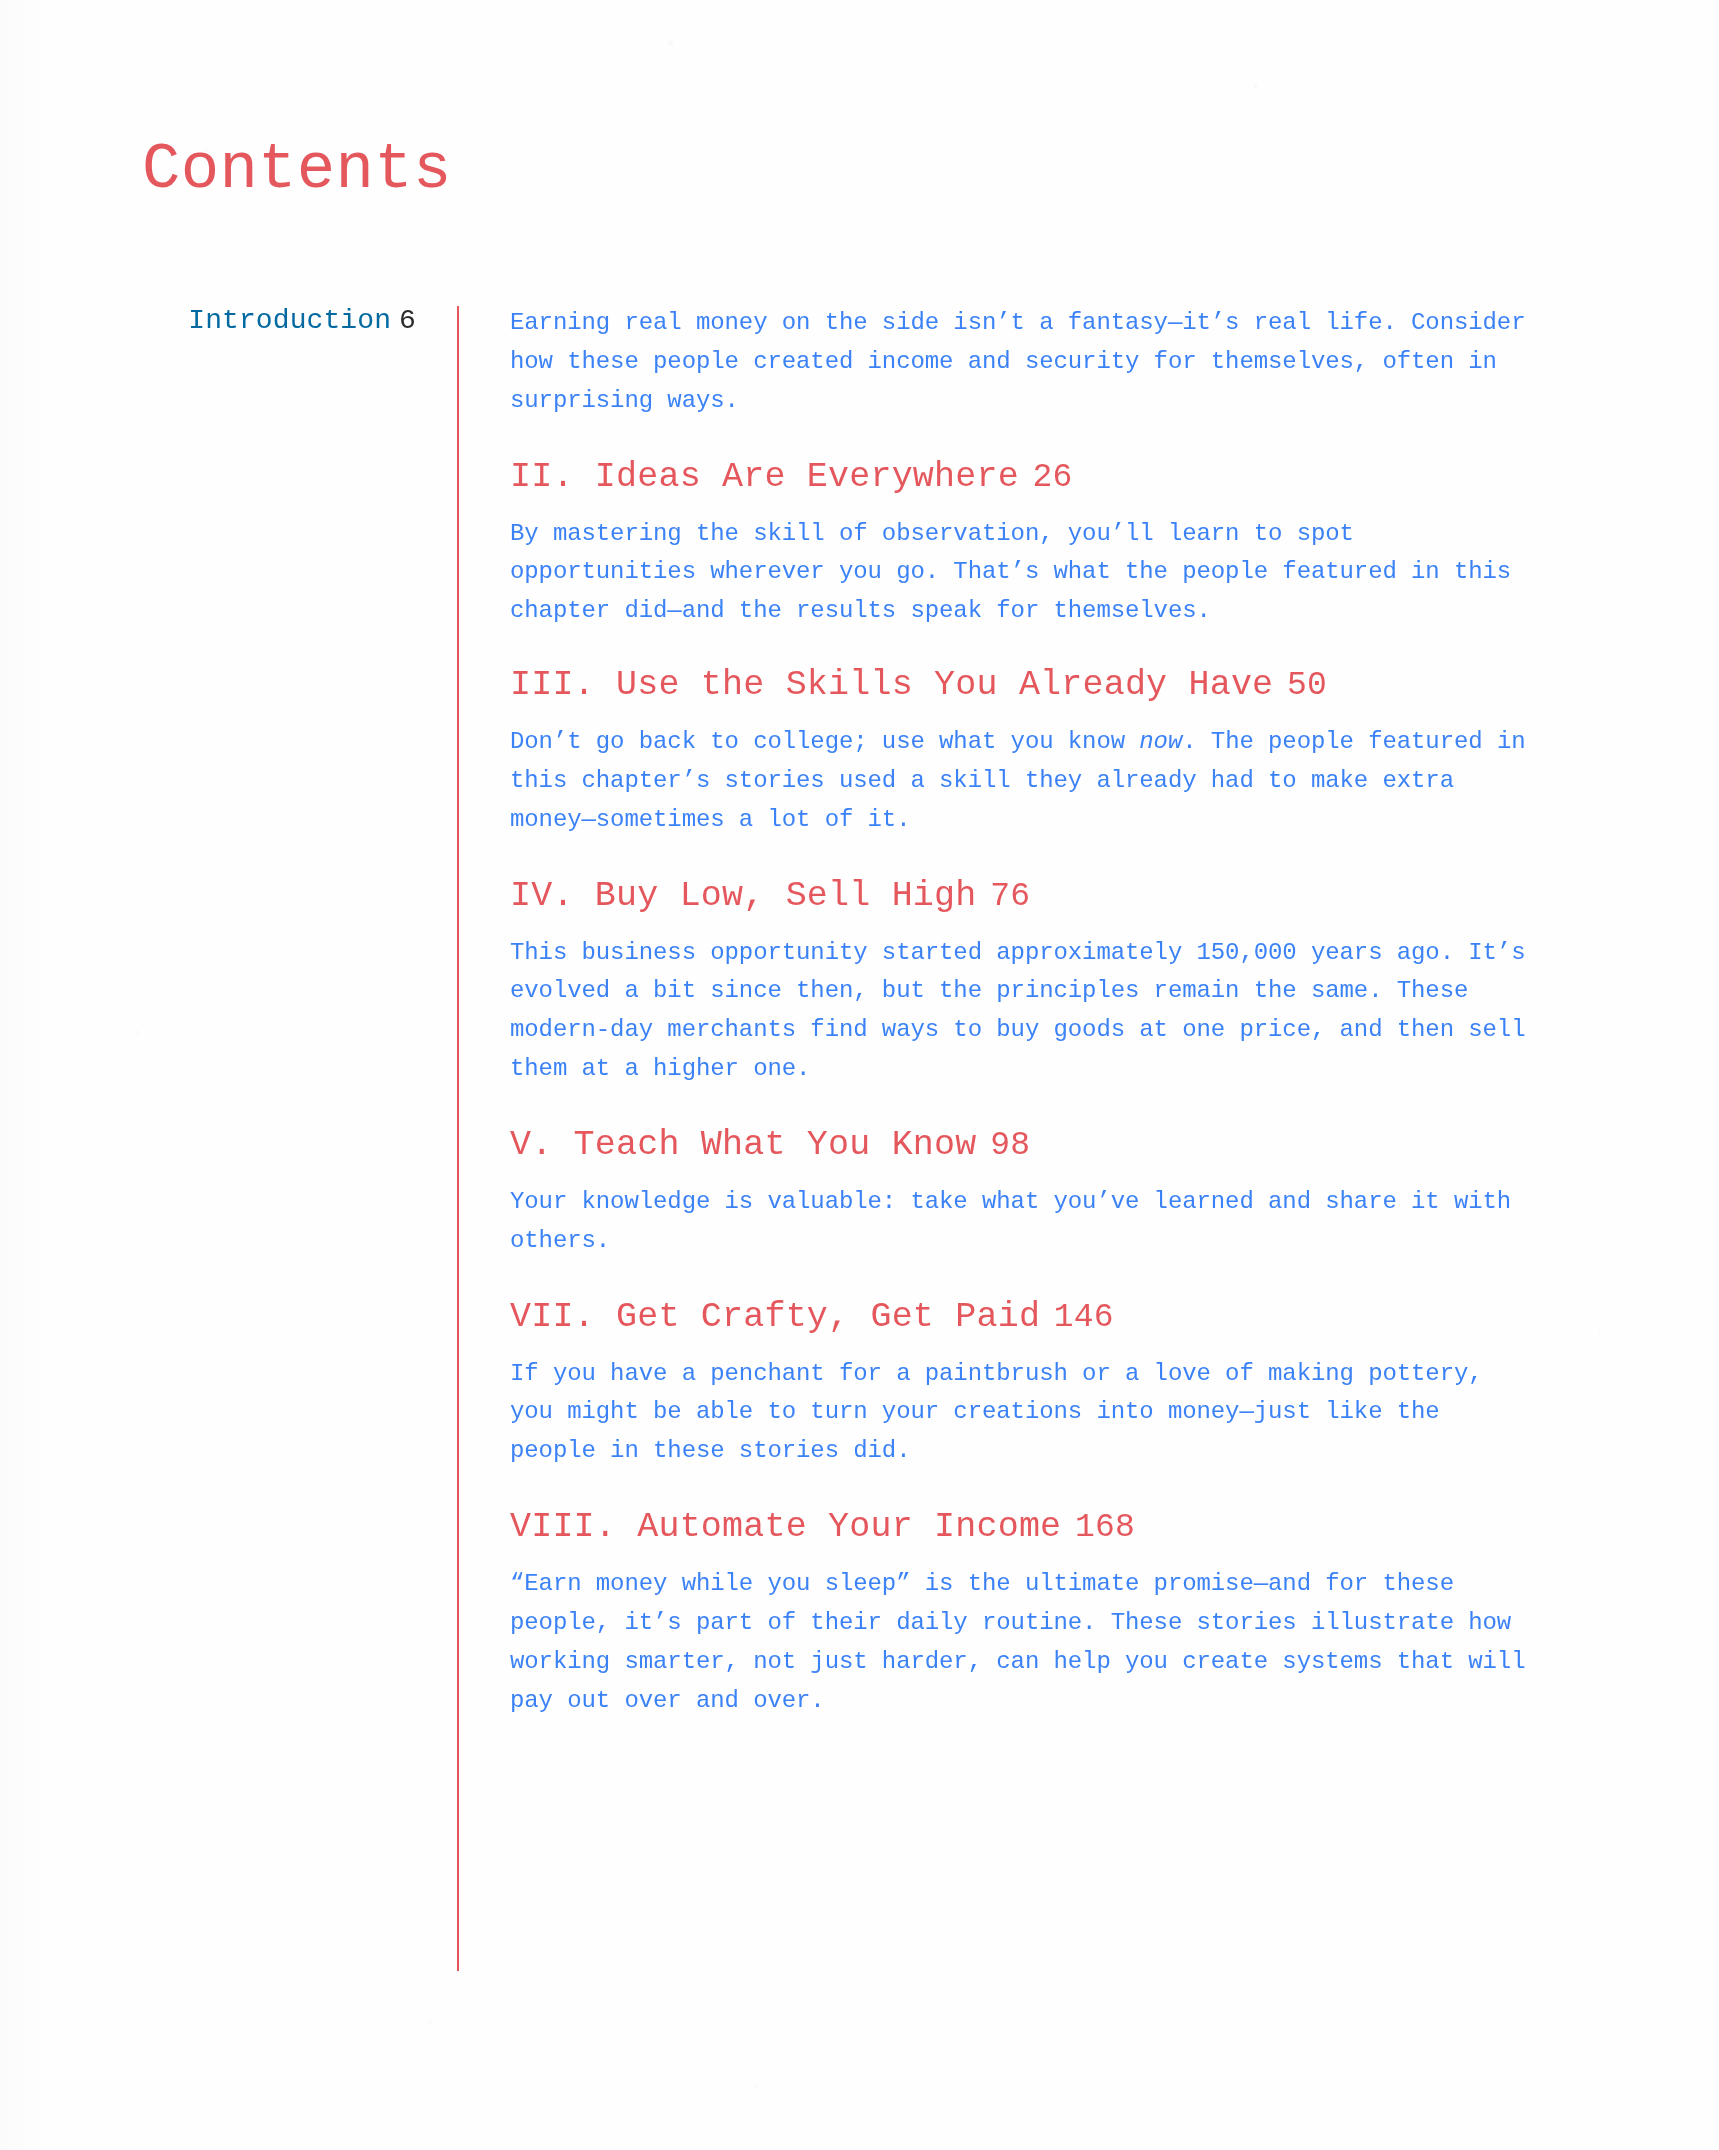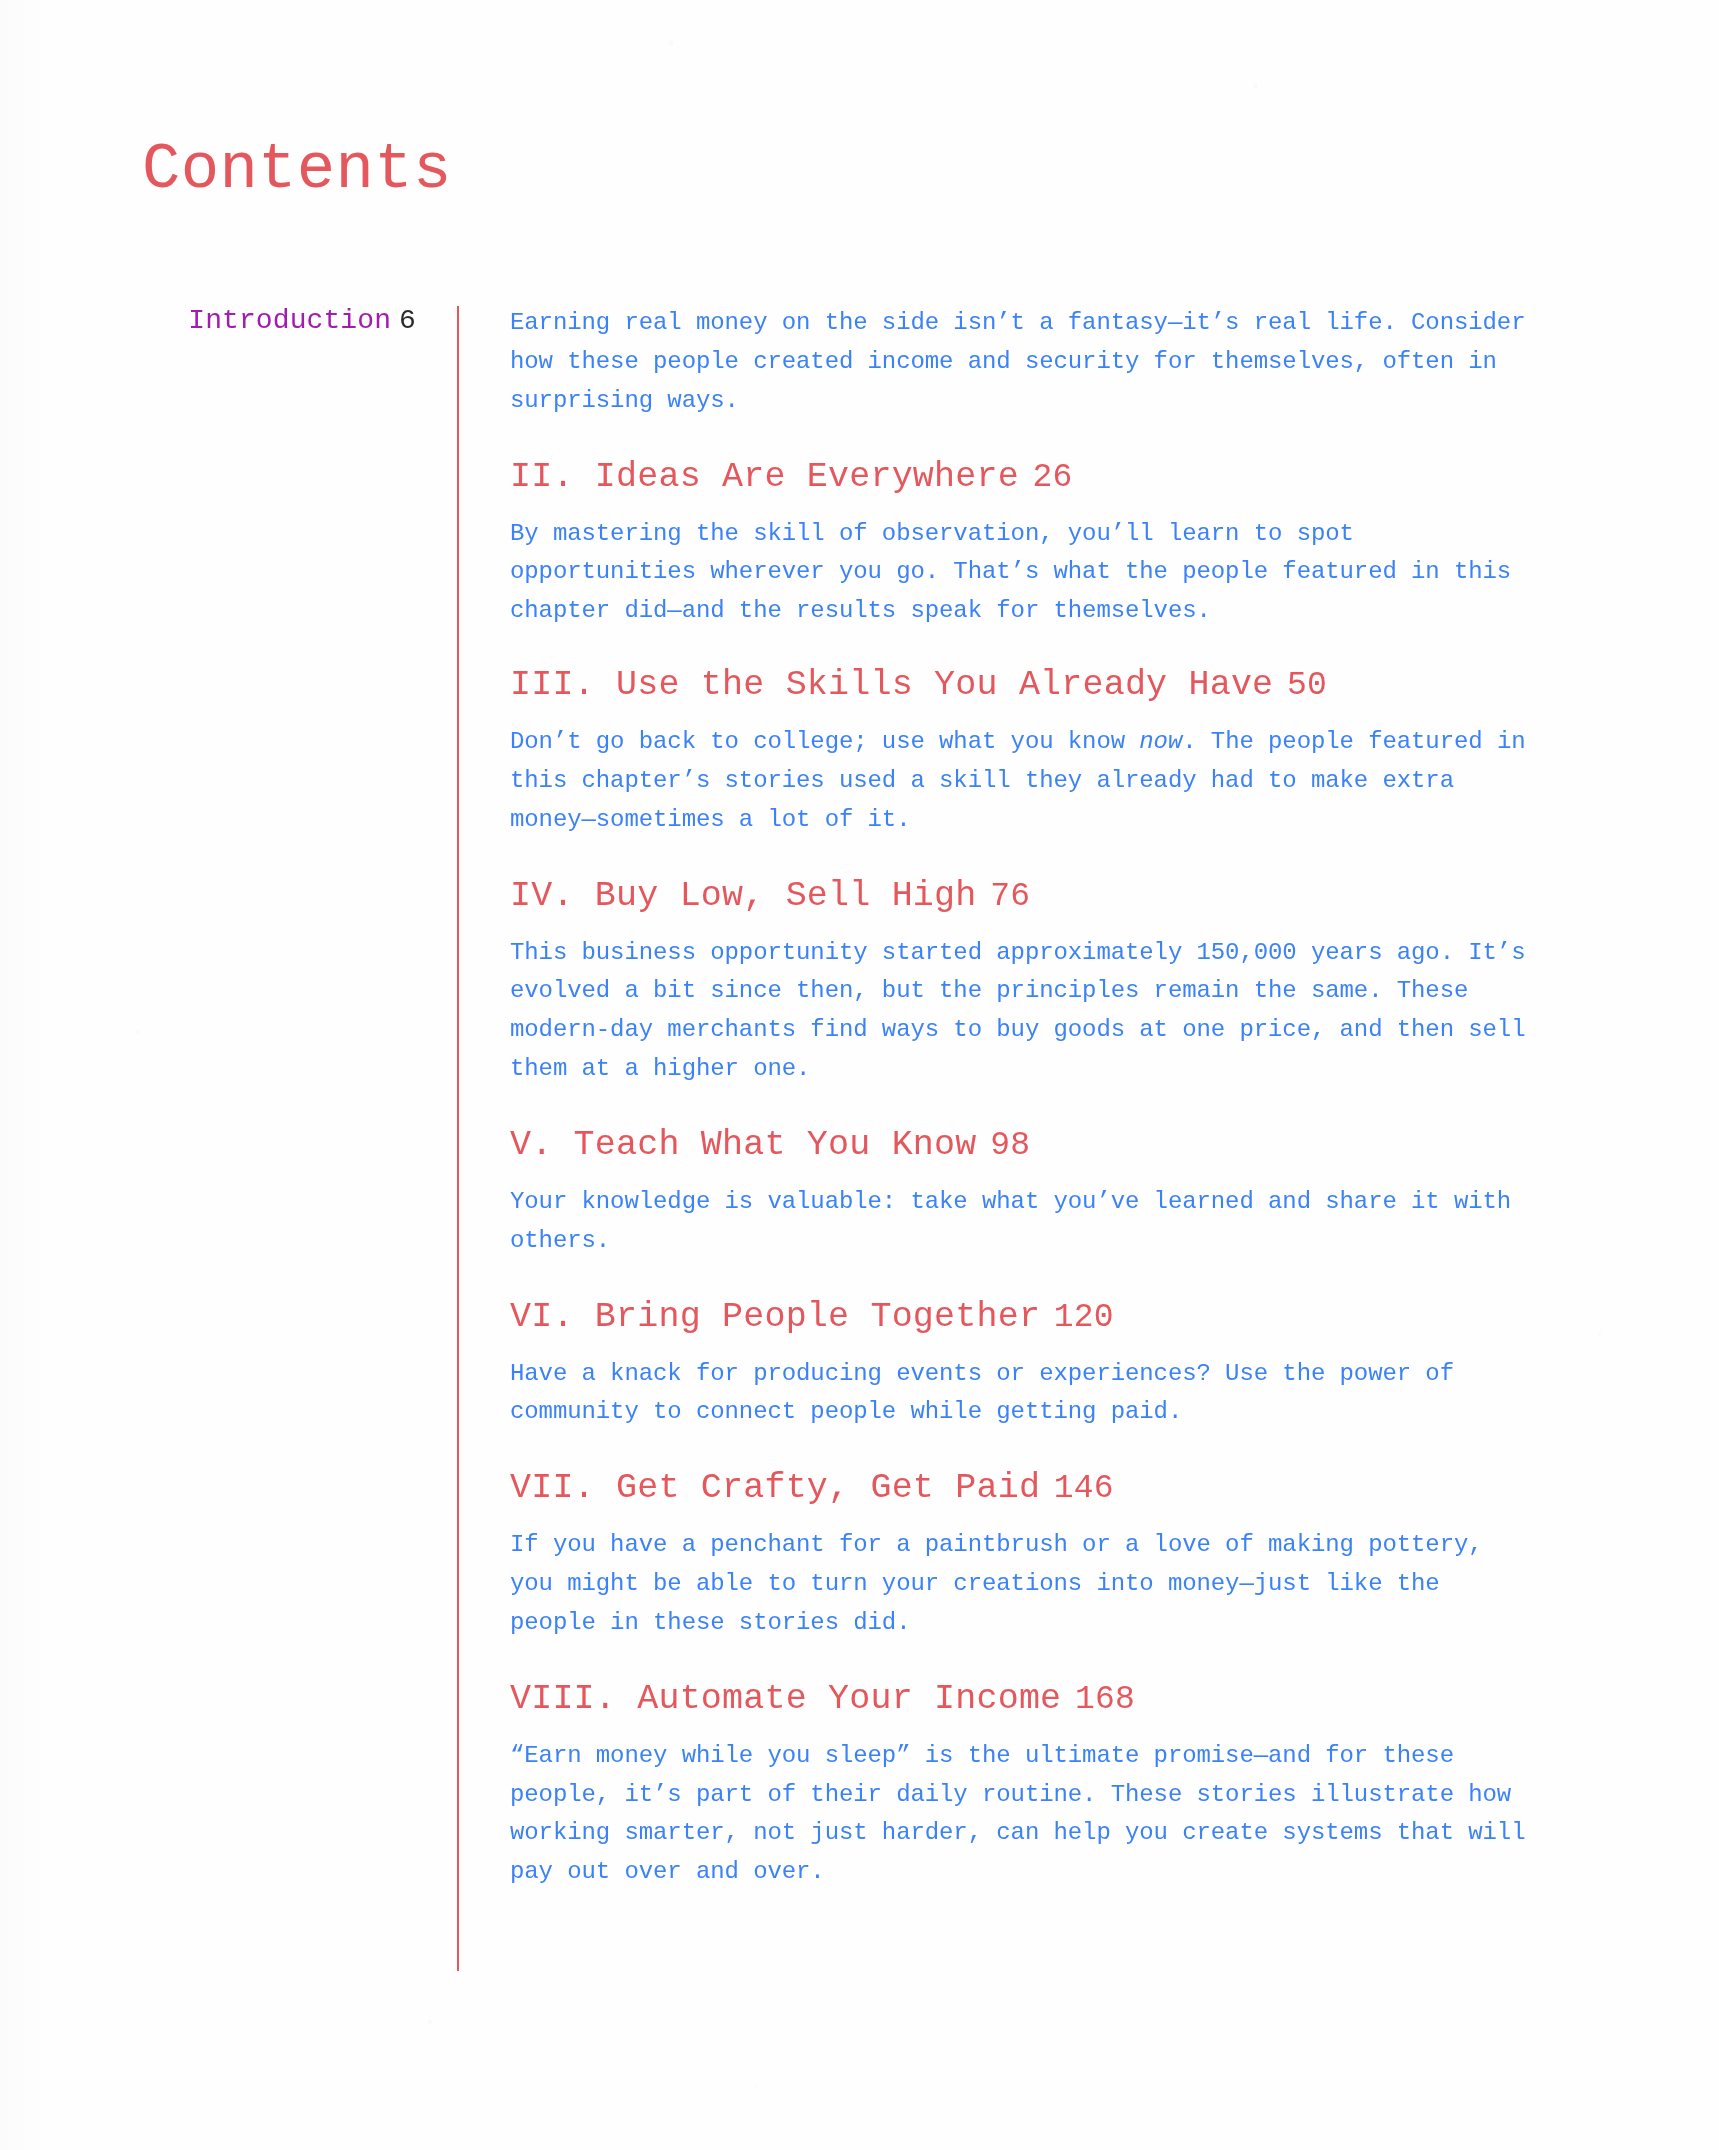--- a/index.html
+++ b/index.html
@@ -66,21 +66,21 @@
   }
 
   .intro-entry {
     font-size: 28px;
     font-weight: 400;
     line-height: 1.2;
     white-space: nowrap;
     letter-spacing: 0.1px;
   }
   .intro-label {
-    color: #a21caf;
+    color: #0369a1;
   }
   .intro-page {
     color: #2b2b2b;
     margin-left: 8px;
   }
 
   
   .divider {
     position: absolute;
     left: 457px;
@@ -188,26 +188,20 @@
         <p class="chapter-desc">This business opportunity started approximately 150,000 years ago. It’s evolved a bit since then, but the principles remain the same. These modern-day merchants find ways to buy goods at one price, and then sell them at a higher one.</p>
       </div>
 
       <div class="chapter c5">
         <div class="chapter-title">
           <span>V. Teach What You Know</span><span class="pg">98</span>
         </div>
         <p class="chapter-desc">Your knowledge is valuable: take what you’ve learned and share it with others.</p>
       </div>
 
-      <div class="chapter c6">
-        <div class="chapter-title">
-          <span>VI. Bring People Together</span><span class="pg">120</span>
-        </div>
-        <p class="chapter-desc">Have a knack for producing events or experiences? Use the power of community to connect people while getting paid.</p>
-      </div>
 
       <div class="chapter c7">
         <div class="chapter-title">
           <span>VII. Get Crafty, Get Paid</span><span class="pg">146</span>
         </div>
         <p class="chapter-desc">If you have a penchant for a paintbrush or a love of making pottery, you might be able to turn your creations into money—just like the people in these stories did.</p>
       </div>
 
       <div class="chapter c8">
         <div class="chapter-title">

